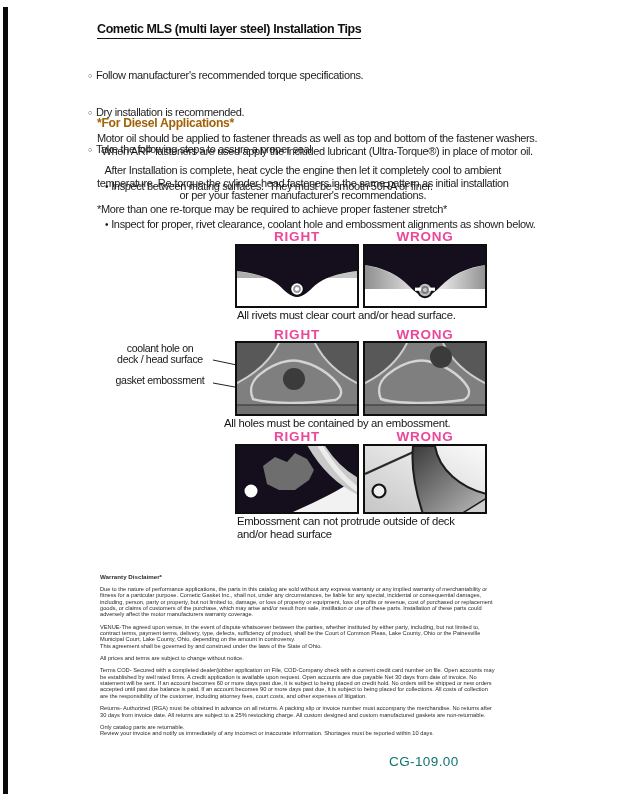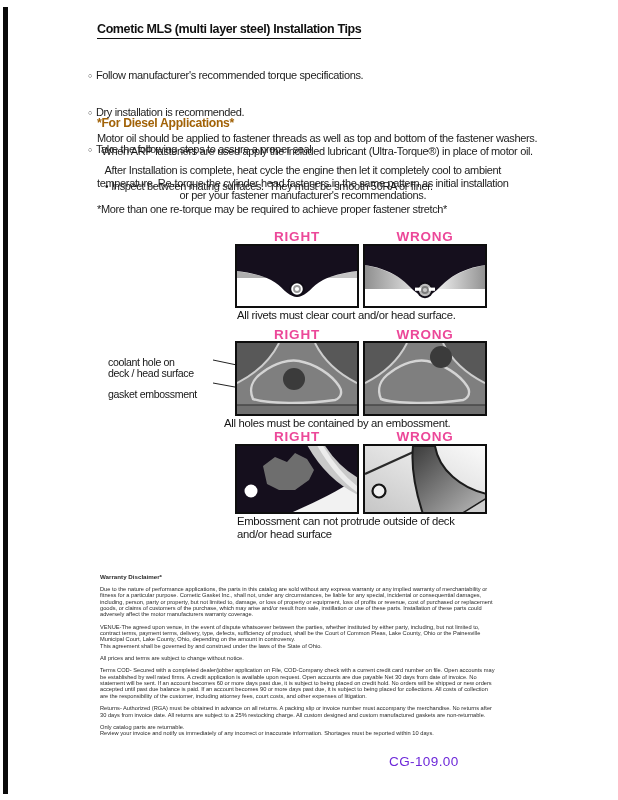--- a/index.html
+++ b/index.html
@@ -28,42 +28,43 @@
   .lab-l{left:237px;} .lab-r{left:365px;}
   .row1{top:229px;} .row2{top:327px;} .row3{top:429px;}
   .dbox{position:absolute;width:120px;box-sizing:content-box;border:2px solid #0e0e0e;background:#fff;}
   .b1{top:244px;height:60px;} .b2{top:341px;height:71px;} .b3{top:444px;height:66px;}
   .col-l{left:235px;} .col-r{left:363px;}
   .dbox svg{display:block;width:100%;height:100%;}
   .caption{position:absolute;margin:0;font-size:11.3px;letter-spacing:-0.3px;line-height:12px;white-space:pre;color:#161616;}
   .cap1{left:237px;top:309px;}
   .cap2{left:224px;top:417px;}
   .cap3{left:237px;top:515px;line-height:12.5px;}
-  .ann{position:absolute;width:104px;text-align:left;font-size:10.6px;line-height:11.2px;letter-spacing:-0.35px;white-space:pre;color:#161616;margin-top:14px;}
+  .ann{position:absolute;width:104px;text-align:center;font-size:10.6px;line-height:11.2px;letter-spacing:-0.35px;white-space:pre;color:#161616;}
   .ann1{left:108px;top:343px;}
   .ann2{left:108px;top:375px;}
   .leader{position:absolute;left:213px;top:355px;width:86px;height:42px;}
   .legal{position:absolute;left:100px;top:573px;width:436px;color:#2a2a2a;}
   .legal h3{margin:0 0 6px 0;font-size:6.2px;letter-spacing:0;}
   .legal p{margin:0 0 6px 0;font-size:5.7px;line-height:6.35px;letter-spacing:0;white-space:pre-line;}
-  .footer-code{position:absolute;left:389px;top:754px;font-size:13.5px;letter-spacing:0.4px;color:#6d28d9;}
+  .footer-code{position:absolute;left:389px;top:754px;font-size:13.5px;letter-spacing:0.4px;color:#0f766e;}
 </style>
 </head>
 <body>
 
 <div class="page">
   <div class="edge-bar"></div>
 
   <h1 class="title">Cometic MLS (multi layer steel) Installation Tips</h1>
 
   <div class="bullets">
     <div class="b-row"><span class="marker1">○</span><span>Follow manufacturer's recommended torque specifications.</span></div>
     <div class="b-row"><span class="marker1">○</span><span>Dry installation is recommended.</span></div>
     <div class="b-row"><span class="marker1">○</span><span>Take the following steps to assure a proper seal</span></div>
     <div class="b-row sub"><span class="marker2">•</span><span>Inspect between mating surfaces.  They must be smooth 50RA or finer.</span></div>
+    <div class="b-row sub"><span class="marker2">•</span><span>Inspect for proper, rivet clearance, coolant hole and embossment alignments as shown below.</span></div>
   </div>
 
   <h2 class="sect-h">*For Diesel Applications*</h2>
   <p class="para p1">Motor oil should be applied to fastener threads as well as top and bottom of the fastener washers.
 When ARP fasteners are used apply the included lubricant (Ultra-Torque®) in place of motor oil.</p>
   <p class="para note">*More than one re-torque may be required to achieve proper fastener stretch*</p>
   <p class="para p2">After Installation is complete, heat cycle the engine then let it completely cool to ambient
 temperature. Re-torque the cylinder head fasteners in the same pattern as initial installation
 or per your fastener manufacturer's recommendations.</p>
 

